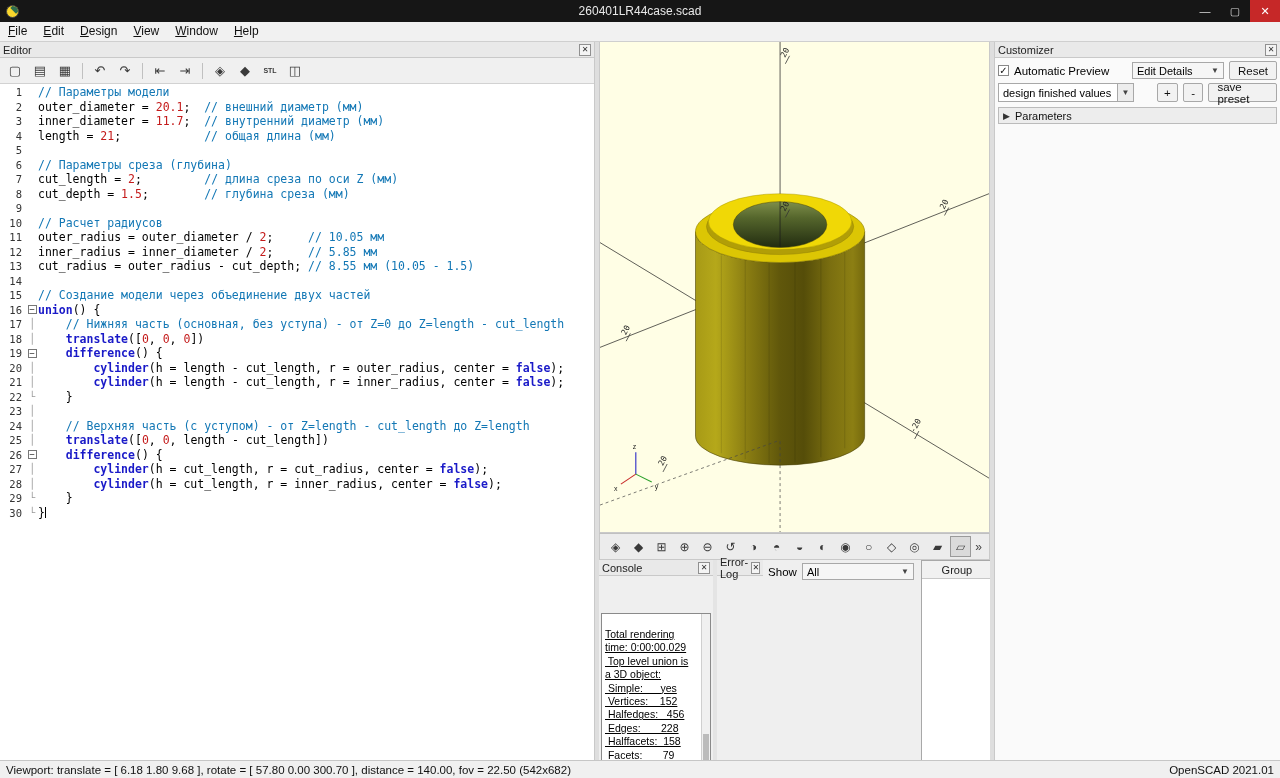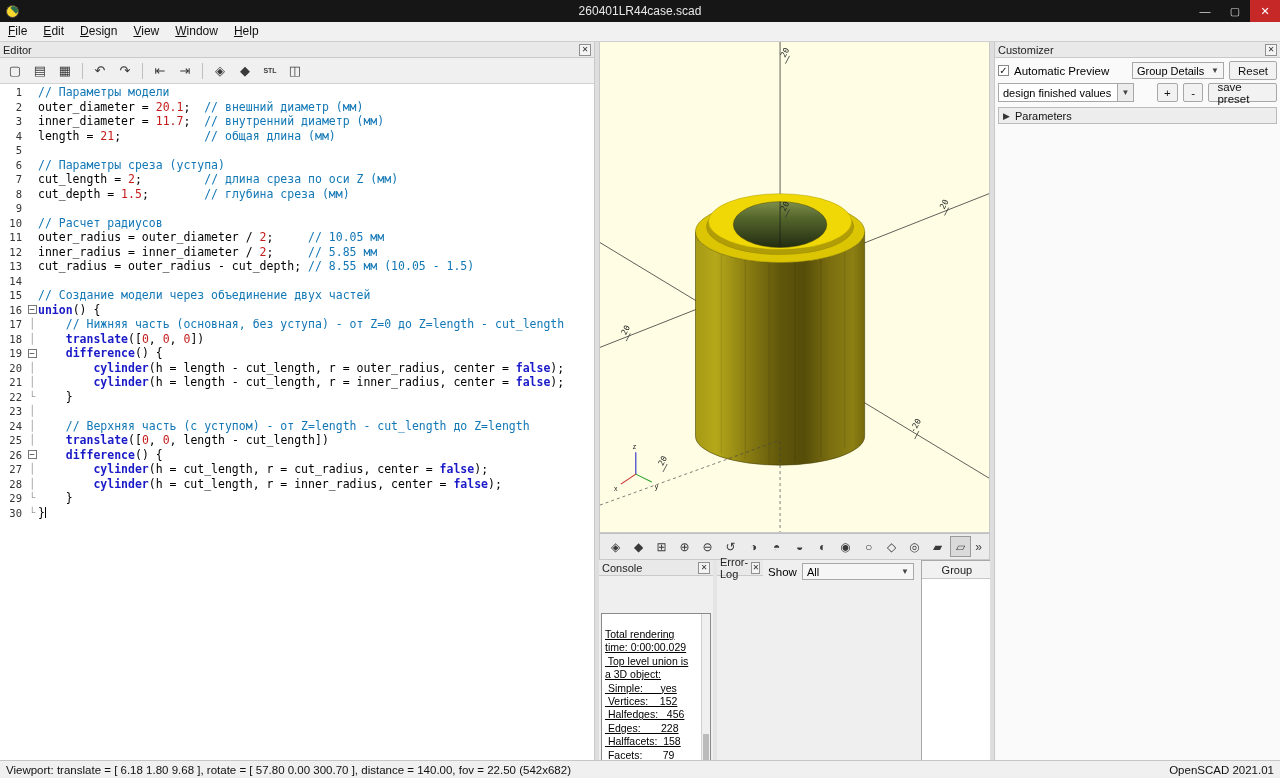--- a/index.html
+++ b/index.html
@@ -191,21 +191,21 @@
           <span class="ct">length = <span class="num">21</span>;            <span class="com">// общая длина (мм)</span></span>
         </div>
         <div class="cl">
           <span class="ln">5</span>
           <span class="fold"></span>
           <span class="ct"></span>
         </div>
         <div class="cl">
           <span class="ln">6</span>
           <span class="fold"></span>
-          <span class="ct"><span class="com">// Параметры среза (уступа)</span></span>
+          <span class="ct"><span class="com">// Параметры среза (глубина)</span></span>
         </div>
         <div class="cl">
           <span class="ln">7</span>
           <span class="fold"></span>
           <span class="ct">cut_length = <span class="num">2</span>;         <span class="com">// длина среза по оси Z (мм)</span></span>
         </div>
         <div class="cl">
           <span class="ln">8</span>
           <span class="fold"></span>
           <span class="ct">cut_depth = <span class="num">1.5</span>;        <span class="com">// глубина среза (мм)</span></span>
@@ -484,21 +484,21 @@
 
   <div class="customizer-panel">
     <div class="panel-header">
       <span>Customizer</span>
       <span class="close-box">✕</span>
     </div>
     <div class="cust-row">
       <span class="chk">✓</span>
       <span>Automatic Preview</span>
       <div class="dropdown" style="width:92px;margin-left:auto">
-        <span>Group Details</span>
+        <span>Edit Details</span>
         <span class="dd-arrow">▼</span>
       </div>
       <div class="btn">Reset</div>
     </div>
     <div class="cust-row">
       <div class="combo">
         <div class="combo-field">design finished values</div>
         <div class="combo-btn">▼</div>
       </div>
       <div class="btn small" style="margin-left:18px">+</div>

